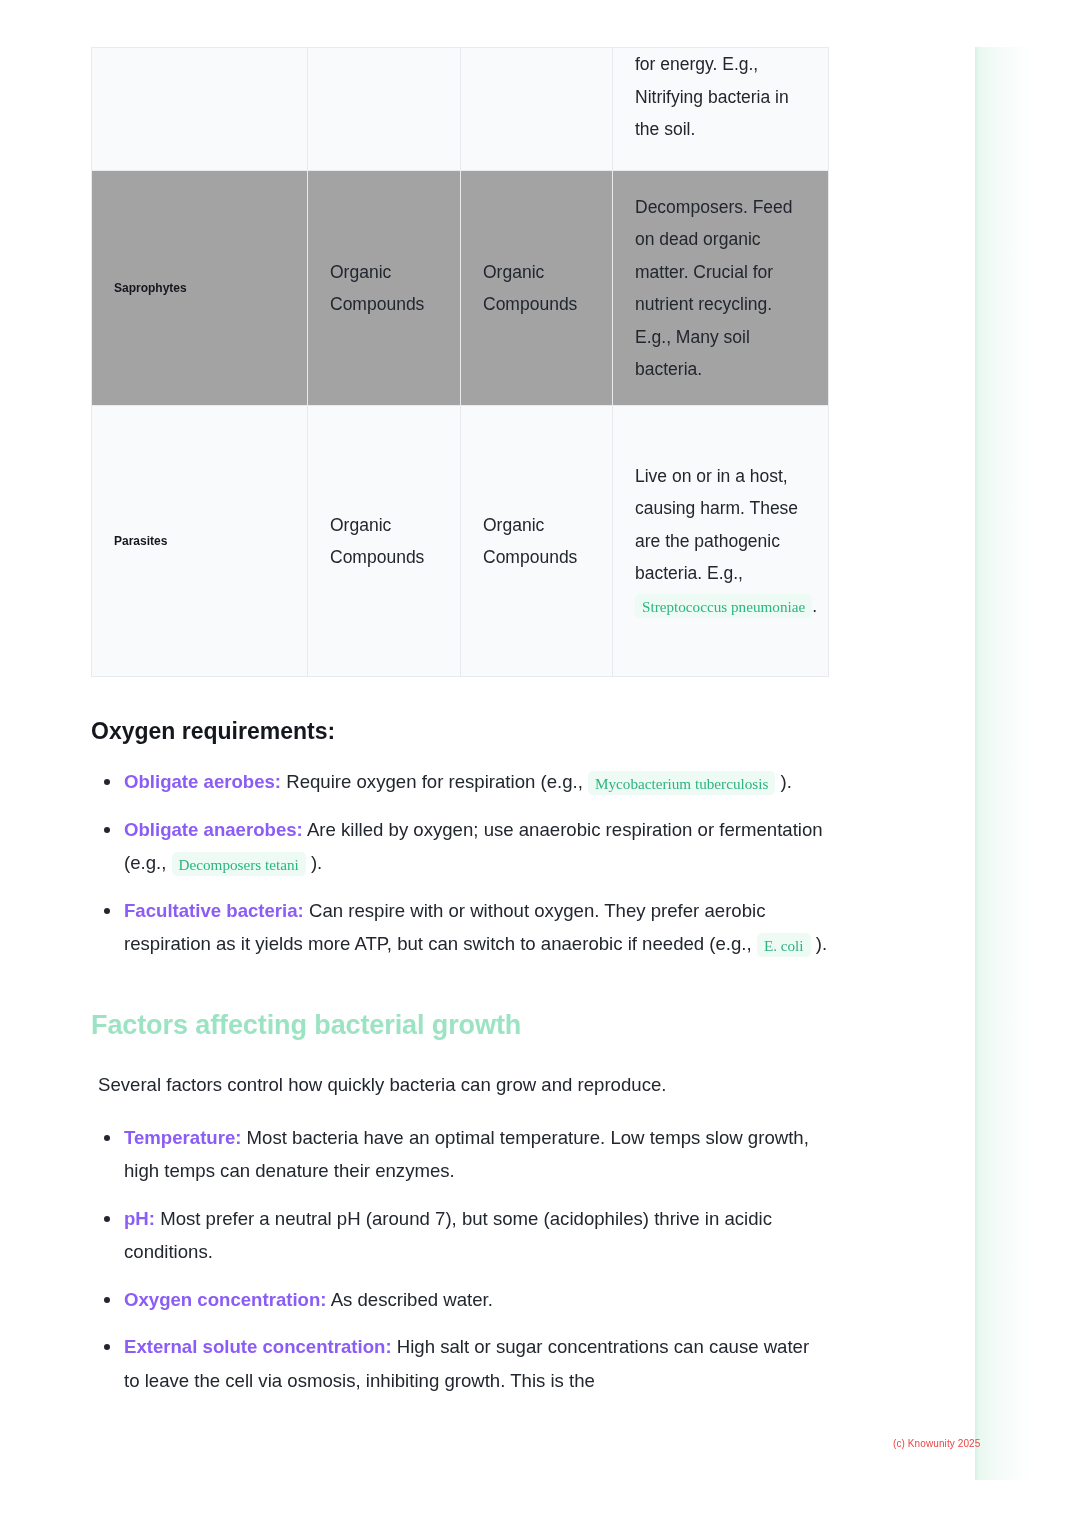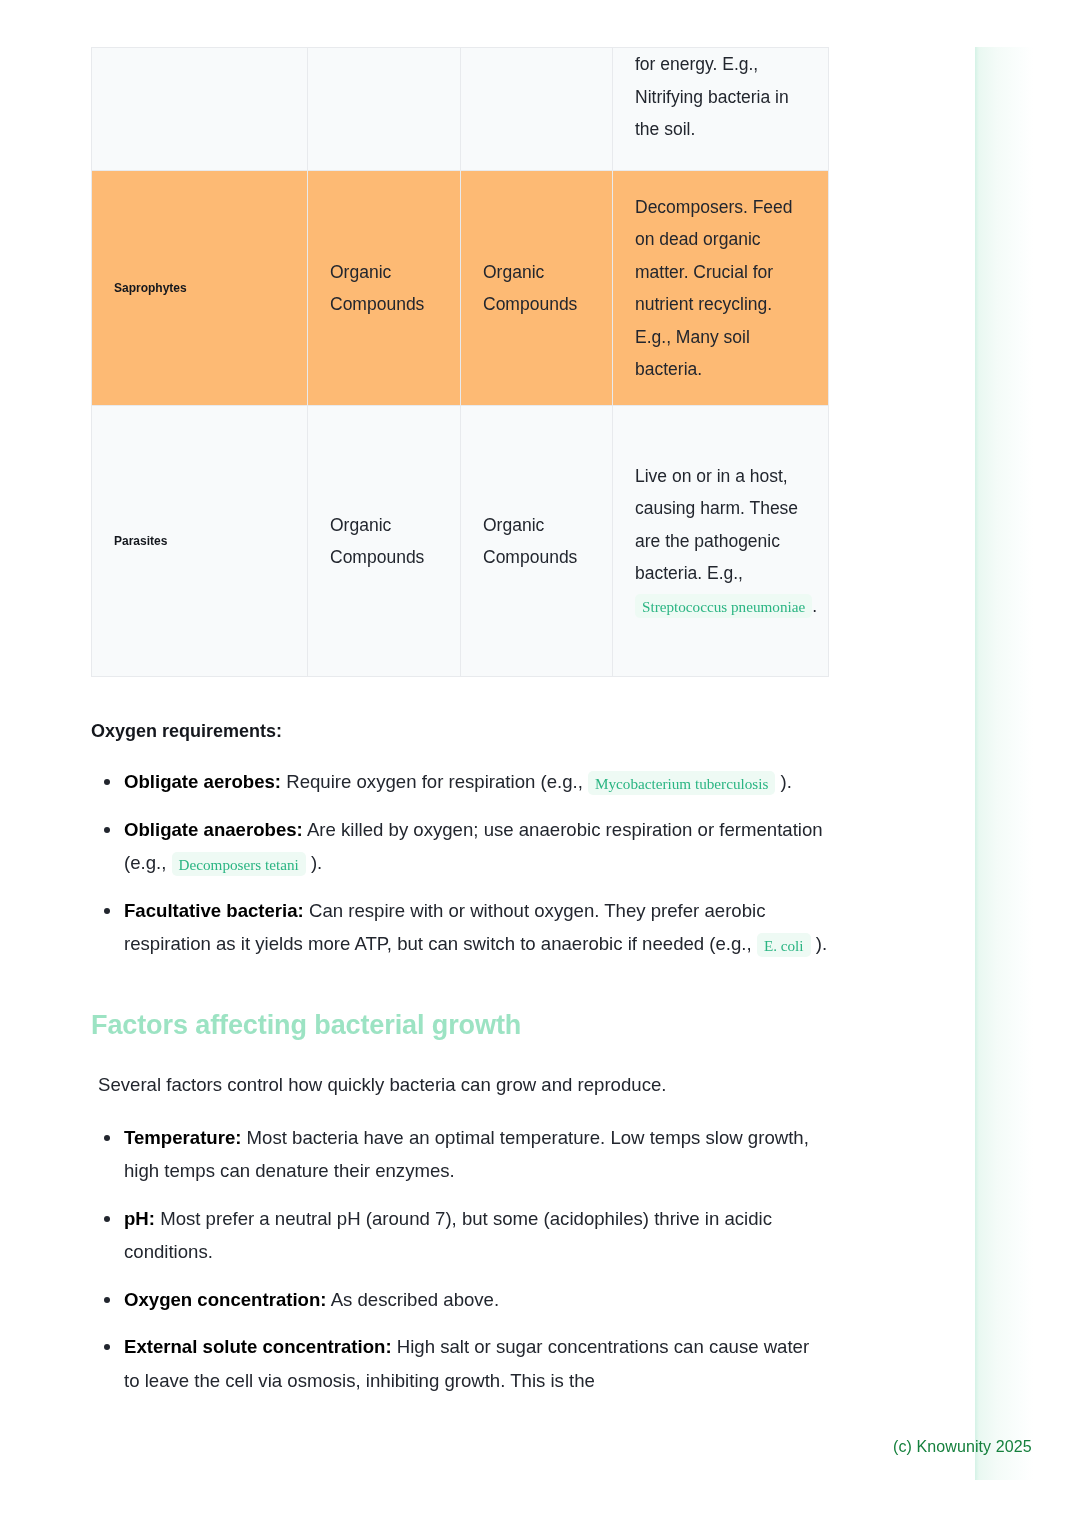--- a/index.html
+++ b/index.html
@@ -57,21 +57,21 @@
   .tbl td {
     border: 1px solid #e8eaed;
     padding: 0 22px;
     vertical-align: middle;
     font-size: 17.5px;
     line-height: 32.5px;
     color: #22262e;
     font-weight: 400;
   }
   .tbl tr.shade td { background: #f8fafb; }
-  .tbl tr.plain td { background: #fdba74; margin-left: 37px; }
+  .tbl tr.plain td { background: #a3a3a3; margin-left: 37px; }
   .tbl td.nm {
     font-weight: 700;
     font-size: 12px;
     color: #14171d;
   }
   .tbl td.desc { padding-left: 22px; padding-right: 16px; }
   .row-clip td { padding-top: 0; padding-bottom: 6px; vertical-align: top; }
   .row-sapro td { height: 235px; }
   .row-para td { height: 271px; }
   .row-top td { height: 123px; }
@@ -84,21 +84,21 @@
     background: #eefaf4;
     border-radius: 5px;
     padding: 3.5px 7px;
     white-space: nowrap;
     line-height: 1;
     letter-spacing: 0px;
   }
 
   
   .sub-head {
-    font-size: 18px;
+    font-size: 23px;
     font-weight: 700;
     color: #14171d;
     margin: 40px 0 0 0;
     line-height: 28px;
   }
   ul.blist {
     list-style: none;
     margin: 20px 0 0 0;
     padding: 0;
   }
@@ -114,21 +114,21 @@
   ul.blist > li::before {
     content: "";
     position: absolute;
     left: 13px;
     top: 14px;
     width: 6px;
     height: 6px;
     border-radius: 50%;
     background: #22262e;
   }
-  .b { font-weight: 700; color: #000000; }
+  .b { font-weight: 700; color: #8b5cf6; }
 
   h2.sec {
     font-size: 27px;
     font-weight: 700;
     color: #9ce3c3;
     margin: 46px 0 0 0;
     line-height: 36px;
     letter-spacing: -0.1px;
   }
   p.para {
@@ -136,22 +136,22 @@
     line-height: 33px;
     color: #22262e;
     margin: 25px 0 0 7px;
   }
 
   
   .watermark {
     position: absolute;
     left: 893px;
     top: 1438px;
-    font-size: 16px;
-    color: #15803d;
+    font-size: 10px;
+    color: #ef4444;
     letter-spacing: 0.1px;
     white-space: nowrap;
   }
 </style>
 </head>
 <body>
 
 <div class="edge-band"></div>
 
 <div class="page">
@@ -207,21 +207,21 @@
     <p class="para">Several factors control how quickly bacteria can grow and reproduce.</p>
 
     <ul class="blist">
       <li>
         <span class="b">Temperature:</span><span> Most bacteria have an optimal temperature. Low temps slow growth, high temps can denature their enzymes.</span>
       </li>
       <li>
         <span class="b">pH:</span><span> Most prefer a neutral pH (around 7), but some (acidophiles) thrive in acidic conditions.</span>
       </li>
       <li>
-        <span class="b">Oxygen concentration:</span><span> As described above.</span>
+        <span class="b">Oxygen concentration:</span><span> As described water.</span>
       </li>
       <li>
         <span class="b">External solute concentration:</span><span> High salt or sugar concentrations can cause water to leave the cell via osmosis, inhibiting growth. This is the</span>
       </li>
     </ul>
 
   </div>
 </div>
 
 <div class="watermark">(c) Knowunity 2025</div>

